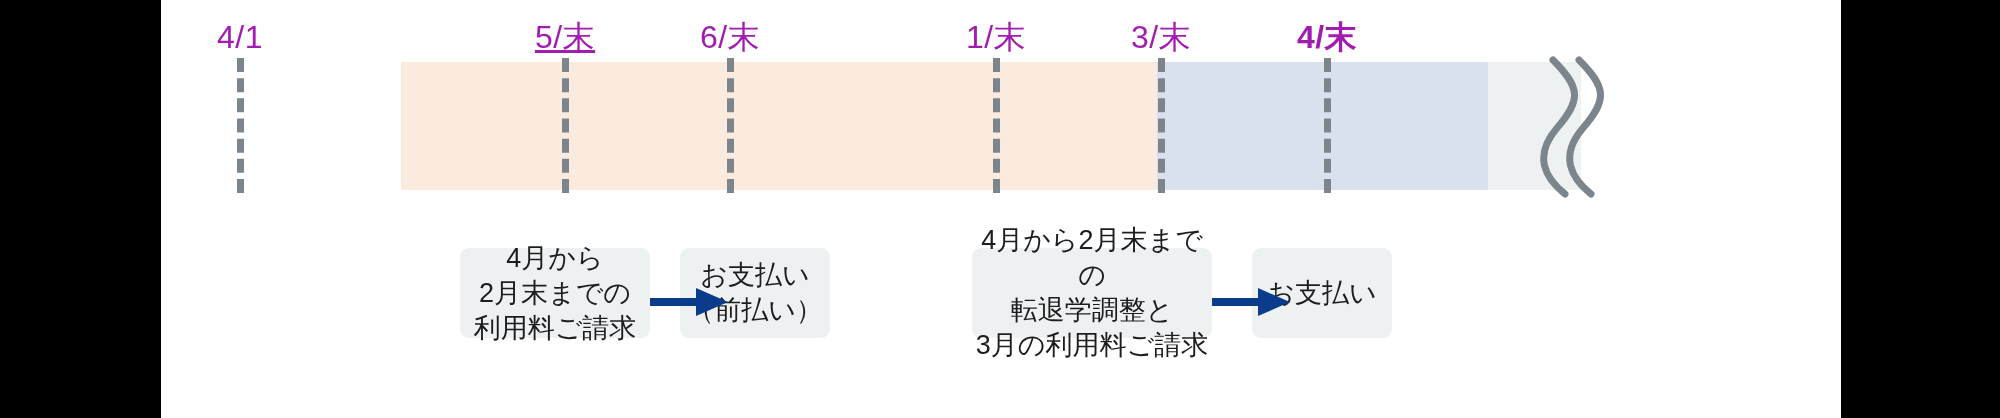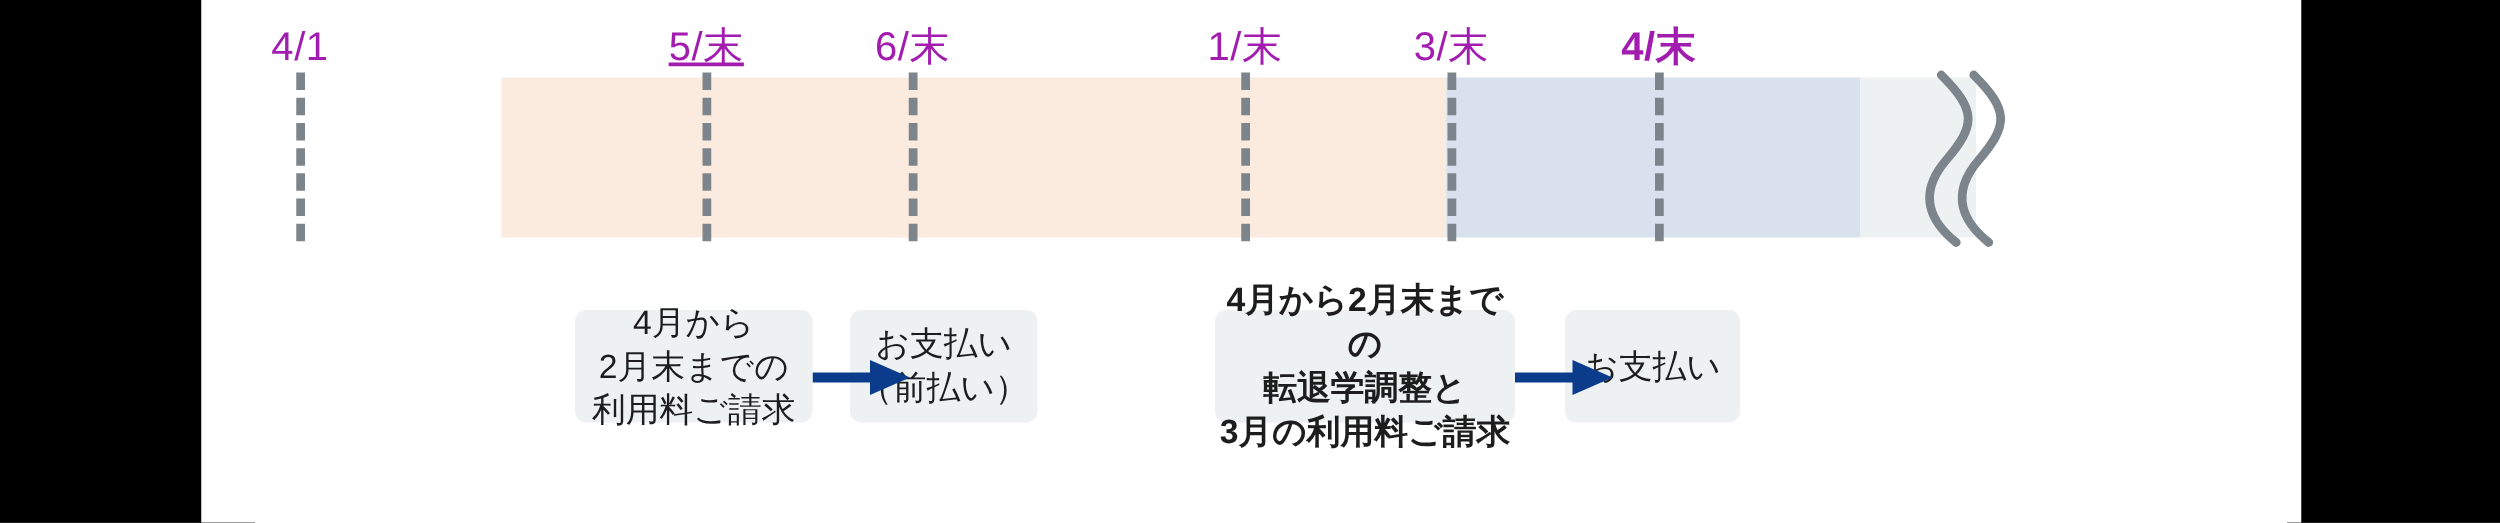--- a/index.html
+++ b/index.html
@@ -144,21 +144,21 @@
     <span class="lines">4月から
 2月末までの
 利用料ご請求</span>
   </div>
 
   <div class="box" style="left:519px; top:248px; width:150px; height:90px;">
     <span class="lines">お支払い
 （前払い）</span>
   </div>
 
-  <div class="box" style="left:811px; top:248px; width:240px; height:90px;font-weight:bold;">
+  <div class="box" style="left:811px; top:248px; width:240px; height:90px;">
     <span class="lines">4月から2月末までの
 転退学調整と
 3月の利用料ご請求</span>
   </div>
 
   <div class="box" style="left:1091px; top:248px; width:140px; height:90px;">
     <span class="lines">お支払い</span>
   </div>
 
   <svg class="arrow" style="left:489px; top:285px;" viewBox="0 0 80 34" xmlns="http://www.w3.org/2000/svg">

